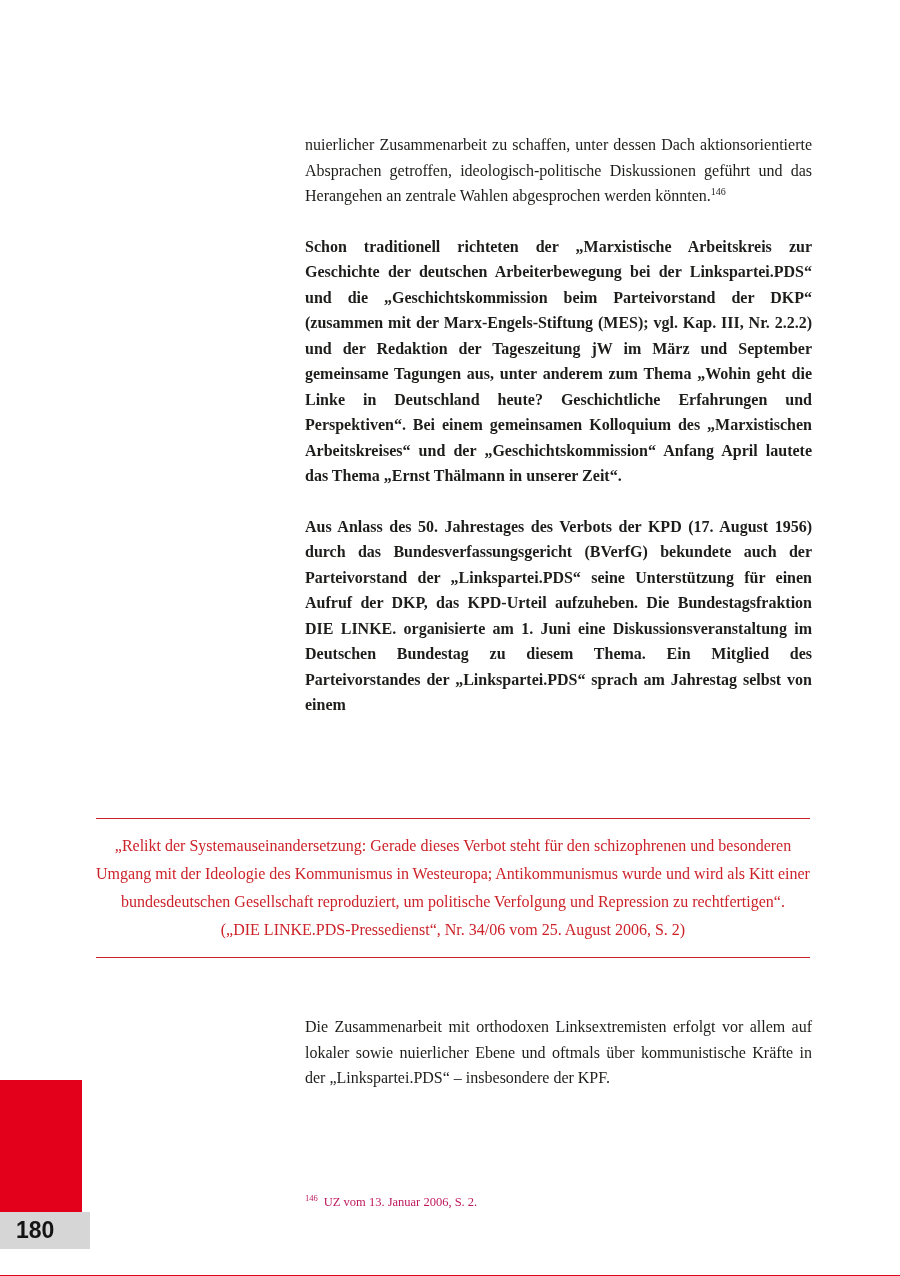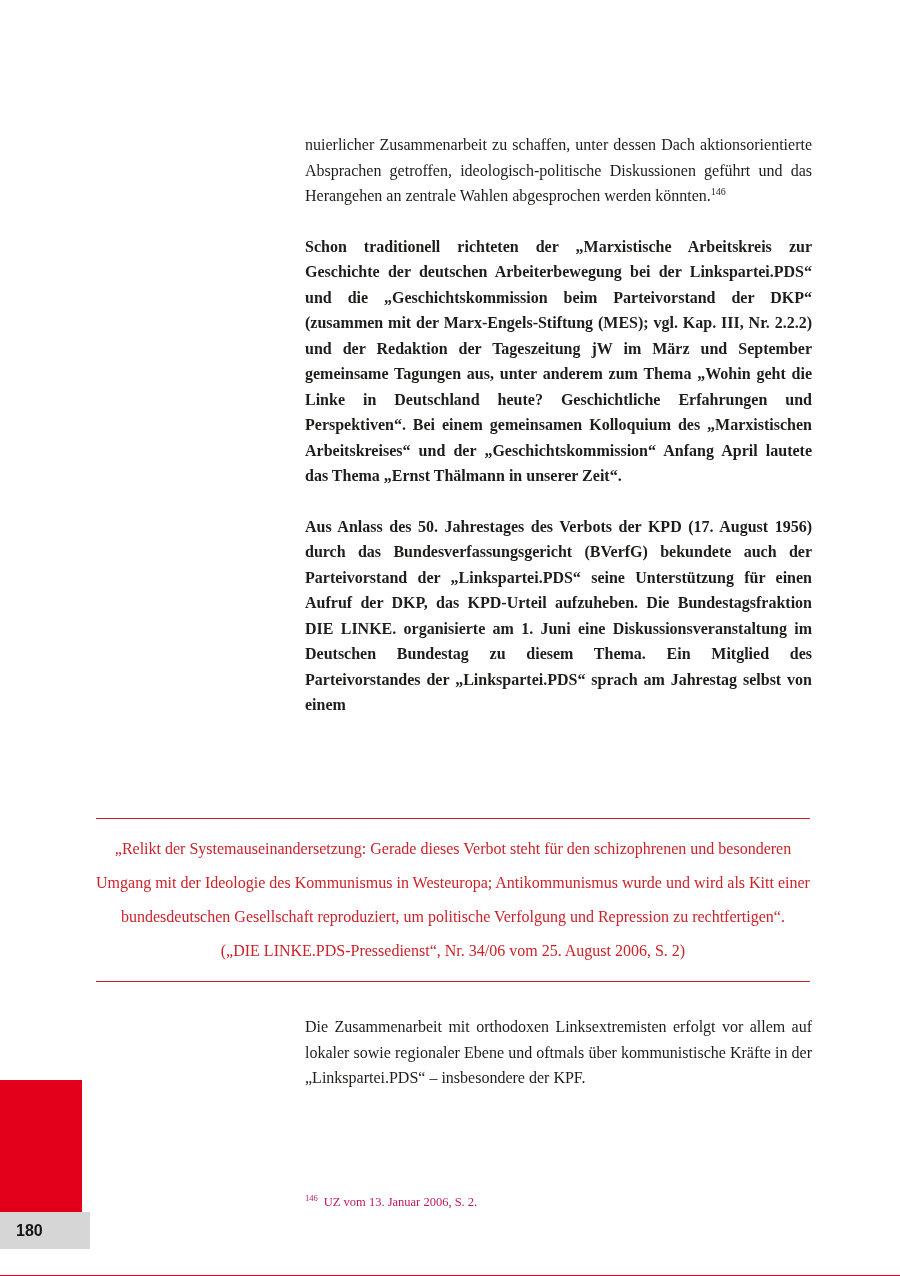--- a/index.html
+++ b/index.html
@@ -33,21 +33,21 @@
     vertical-align:super;
   }
   .quote-block {
     position:absolute;
     left:96px;
     width:714px;
     top:806px;
     text-align:center;
     color:var(--accent-red, #cc2229);
     font-size:16px;
-    line-height:34px;
+    line-height:28px;
   }
   .quote-rule {
     border:none;
     border-top:1.5px solid var(--accent-red, #cc2229);
     height:0;
   }
   .quote-text { margin-top:13px; }
   .quote-source { margin-bottom:13px; }
   .footnote {
     position:absolute;
@@ -75,21 +75,21 @@
     left:0;
     top:1200px;
     width:90px;
     height:37px;
     background:var(--pagenum-bg, #d6d6d6);
     display:flex;
     align-items:center;
     padding-left:16px;
     font-family:"Liberation Sans", sans-serif;
     font-weight:bold;
-    font-size:16px;
+    font-size:23px;
     color:#141414;
   }
   .bottom-bar {
     position:absolute;
     left:0;
     bottom:0;
     width:100%;
     height:13px;
     background:var(--block-red, #e2001a);
   }
@@ -106,21 +106,21 @@
   </div>
 
   <section class="quote-block">
     <hr class="quote-rule">
     <p class="quote-text">„Relikt der Systemauseinandersetzung: Gerade dieses Verbot steht für den schizophrenen und besonderen Umgang mit der Ideologie des Kommunismus in Westeuropa; Antikommunismus wurde und wird als Kitt einer bundesdeutschen Gesellschaft reproduziert, um politische Verfolgung und Repression zu rechtfertigen“.</p>
     <p class="quote-source">(„DIE LINKE.PDS-Pressedienst“, Nr. 34/06 vom 25. August 2006, S. 2)</p>
     <hr class="quote-rule">
   </section>
 
   <div class="text-col block-b">
-    <p>Die Zusammenarbeit mit orthodoxen Linksextremisten erfolgt vor allem auf lokaler sowie regionaler Ebene und oftmals über kommunistische Kräfte in der „Linkspartei.PDS“ – insbesondere der KPF.</p>
+    <p>Die Zusammenarbeit mit orthodoxen Linksextremisten erfolgt vor allem auf lokaler sowie nuierlicher Ebene und oftmals über kommunistische Kräfte in der „Linkspartei.PDS“ – insbesondere der KPF.</p>
   </div>
 
   <div class="footnote">
     <sup>146</sup><span>UZ vom 13. Januar 2006, S. 2.</span>
   </div>
 
   <div class="red-rect"></div>
 
   <div class="page-number-box">
     <span>180</span>

